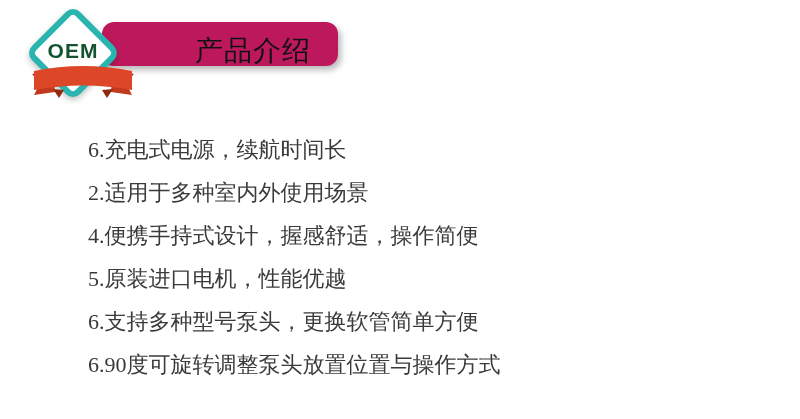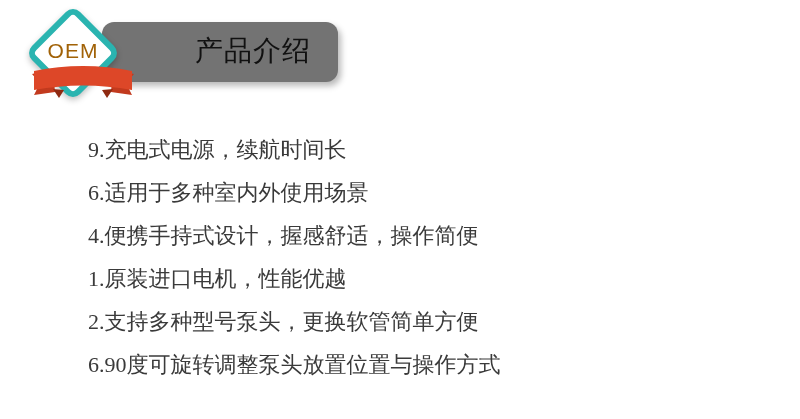--- a/index.html
+++ b/index.html
@@ -2,42 +2,42 @@
 <html><head>
 <meta charset="utf-8">
 <style>
   html,body{margin:0;padding:0;background:#ffffff;}
   .stage{
     position:relative;width:800px;height:419px;background:#ffffff;
     overflow:hidden;font-family:"Liberation Sans","DejaVu Sans",sans-serif;
   }
   
   .banner{
-    position:absolute;left:102px;top:22px;width:236px;height:60px;
-    background:#737373;border-radius:12px;
+    position:absolute;left:102px;top:22px;width:236px;height:44px;
+    background:#be185d;border-radius:12px;
     box-shadow:3px 4px 6px rgba(0,0,0,0.28);
     z-index:1;
     text-decoration:underline;
   }
   .banner-title{
     position:absolute;left:93px;top:12px;
     font-size:28px;line-height:34px;color:#111111;
     letter-spacing:1px;font-weight:500;white-space:nowrap;
   }
   
   .diamond{
     position:absolute;left:39px;top:19px;width:56px;height:56px;
     background:#ffffff;border:6px solid #2ab4b0;border-radius:10px;
     transform:rotate(45deg);
     box-shadow:2px 2px 6px rgba(0,0,0,0.25);
     z-index:2;
   }
   .oem-label{
     position:absolute;left:33px;top:39px;width:80px;text-align:center;
-    font-size:21px;font-weight:normal;color:#a16207;letter-spacing:1px;
+    font-size:21px;font-weight:bold;color:#14532d;letter-spacing:1px;
     z-index:4;
   }
   .ribbon{
     position:absolute;left:31px;top:59px;width:104px;height:40px;
     z-index:3;
   }
   
   .features{
     position:absolute;left:88px;top:128px;width:660px;
     font-family:"Liberation Serif","DejaVu Serif",serif;
@@ -61,21 +61,21 @@
     <polygon points="22,10 1,15 9,24 3,36 24,33" fill="#c23a1e"></polygon>
     <polygon points="82,10 103,15 95,24 101,36 80,33" fill="#c23a1e"></polygon>
     <polygon points="22,30 28,39 33,31" fill="#8f2a11"></polygon>
     <polygon points="82,30 76,39 71,31" fill="#8f2a11"></polygon>
     <path d="M3,12 Q52,2 101,12 L101,31 Q52,22 3,31 Z" fill="#dd4728"></path>
   </svg>
 
   <span class="oem-label">OEM</span>
 
   <div class="features">
-    <div class="feature">9.充电式电源，续航时间长</div>
-    <div class="feature">6.适用于多种室内外使用场景</div>
+    <div class="feature">6.充电式电源，续航时间长</div>
+    <div class="feature">2.适用于多种室内外使用场景</div>
     <div class="feature">4.便携手持式设计，握感舒适，操作简便</div>
-    <div class="feature">1.原装进口电机，性能优越</div>
-    <div class="feature">2.支持多种型号泵头，更换软管简单方便</div>
+    <div class="feature">5.原装进口电机，性能优越</div>
+    <div class="feature">6.支持多种型号泵头，更换软管简单方便</div>
     <div class="feature">6.90度可旋转调整泵头放置位置与操作方式</div>
   </div>
 
 </div>
 
 </body></html>

